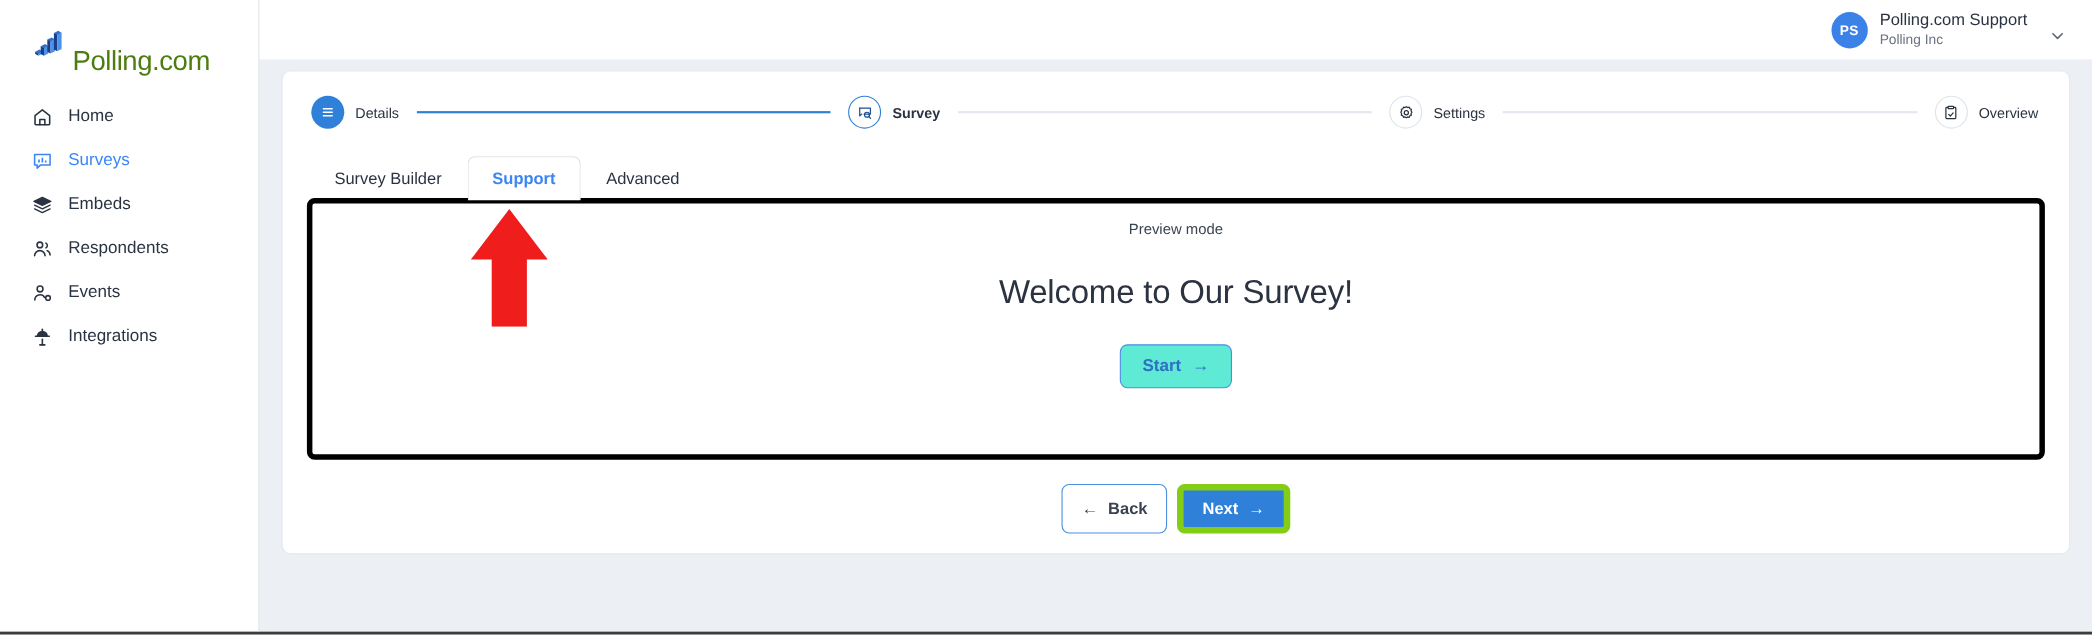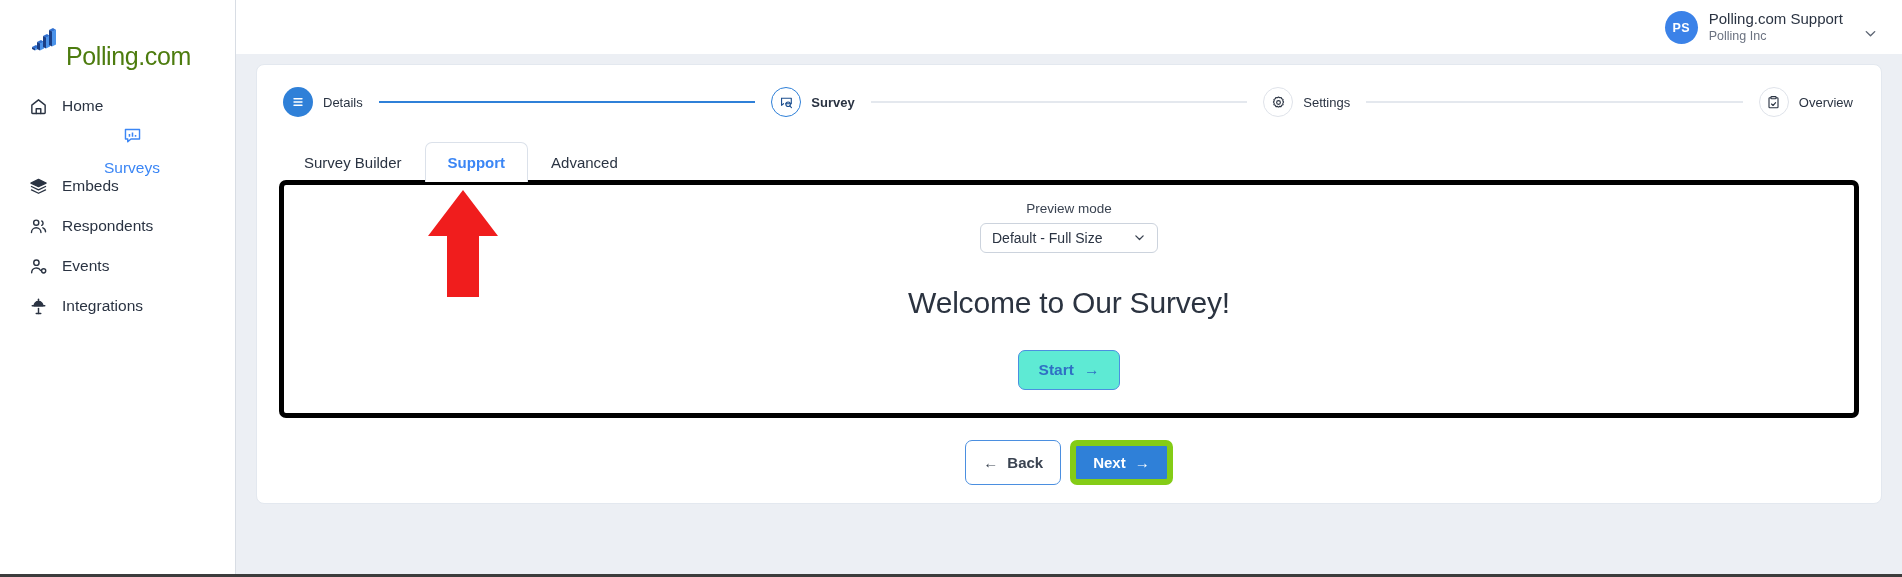--- a/index.html
+++ b/index.html
@@ -48,21 +48,21 @@
     display: flex;
     align-items: center;
     gap: 14px;
     height: 40px;
     padding-left: 29px;
     color: #2a3342;
     font-size: 15.5px;
     cursor: pointer;
   }
   .nav-item .nav-ico { width: 19px; height: 19px; display:flex; align-items:center; justify-content:center; flex: 0 0 19px; }
-  .nav-item.active { color: #3b86f5; flex-direction: column; }
+  .nav-item.active { color: #3b86f5; }
   .nav-item.active .nav-ico svg { stroke: #3b86f5; }
   .nav-item.active .nav-ico svg .fillpart { fill: #3b86f5; }
 
   
   .main {
     flex: 1;
     display: flex;
     flex-direction: column;
     background: #eceff4;
     min-width: 0;
@@ -421,28 +421,20 @@
         <div class="tabs">
           <div class="tab">Survey Builder</div>
           <div class="tab active">Support</div>
           <div class="tab">Advanced</div>
         </div>
 
         <div class="preview-card">
 
           <div class="pm-wrap">
             <div class="pm-label">Preview mode</div>
-            <div class="select-box">
-              <span>Default - Full Size</span>
-              <span class="select-caret">
-                <svg viewBox="0 0 16 16" width="13" height="13" fill="none" stroke="#3a4351" stroke-width="1.6" stroke-linecap="round" stroke-linejoin="round">
-                  <path d="M3.5 6 L8 10.5 L12.5 6"></path>
-                </svg>
-              </span>
-            </div>
           </div>
 
           <div class="welcome">Welcome to Our Survey!</div>
 
           <div class="start-wrap">
             <button class="btn-start">
               <span>Start</span>
               <span>→</span>
             </button>
           </div>

